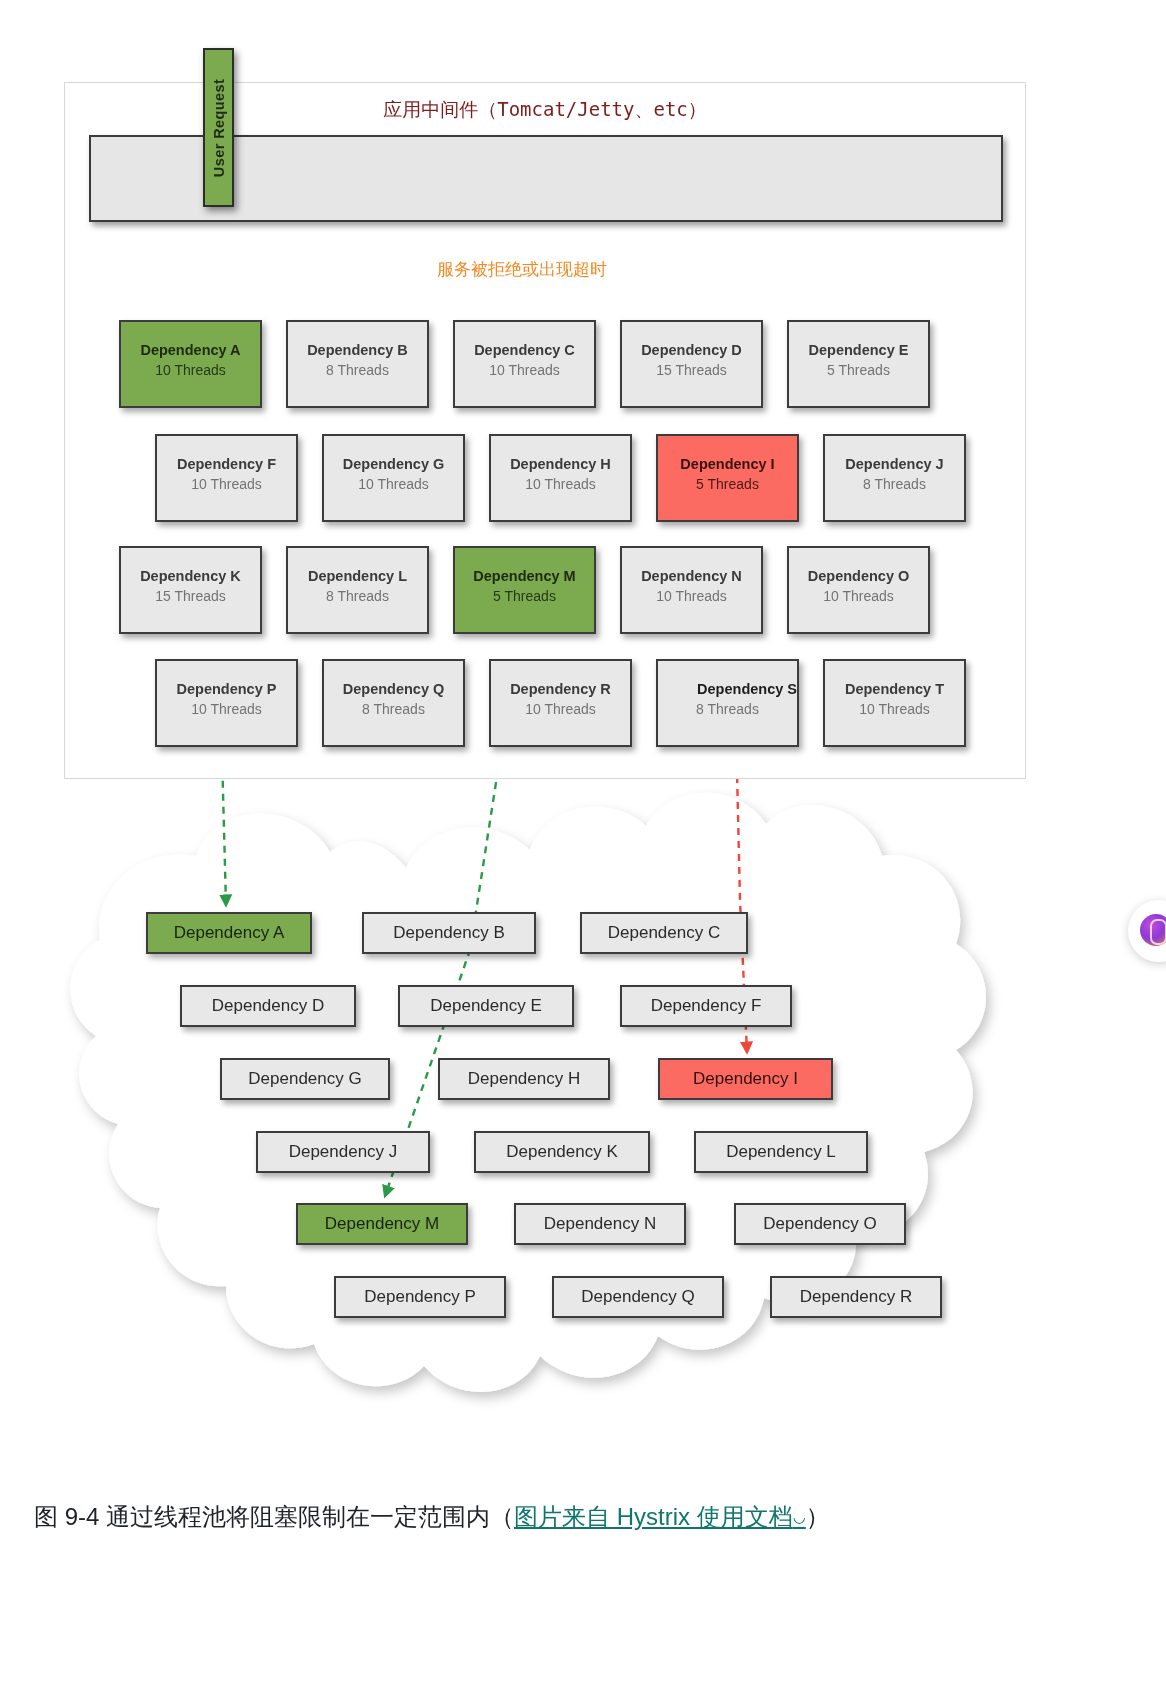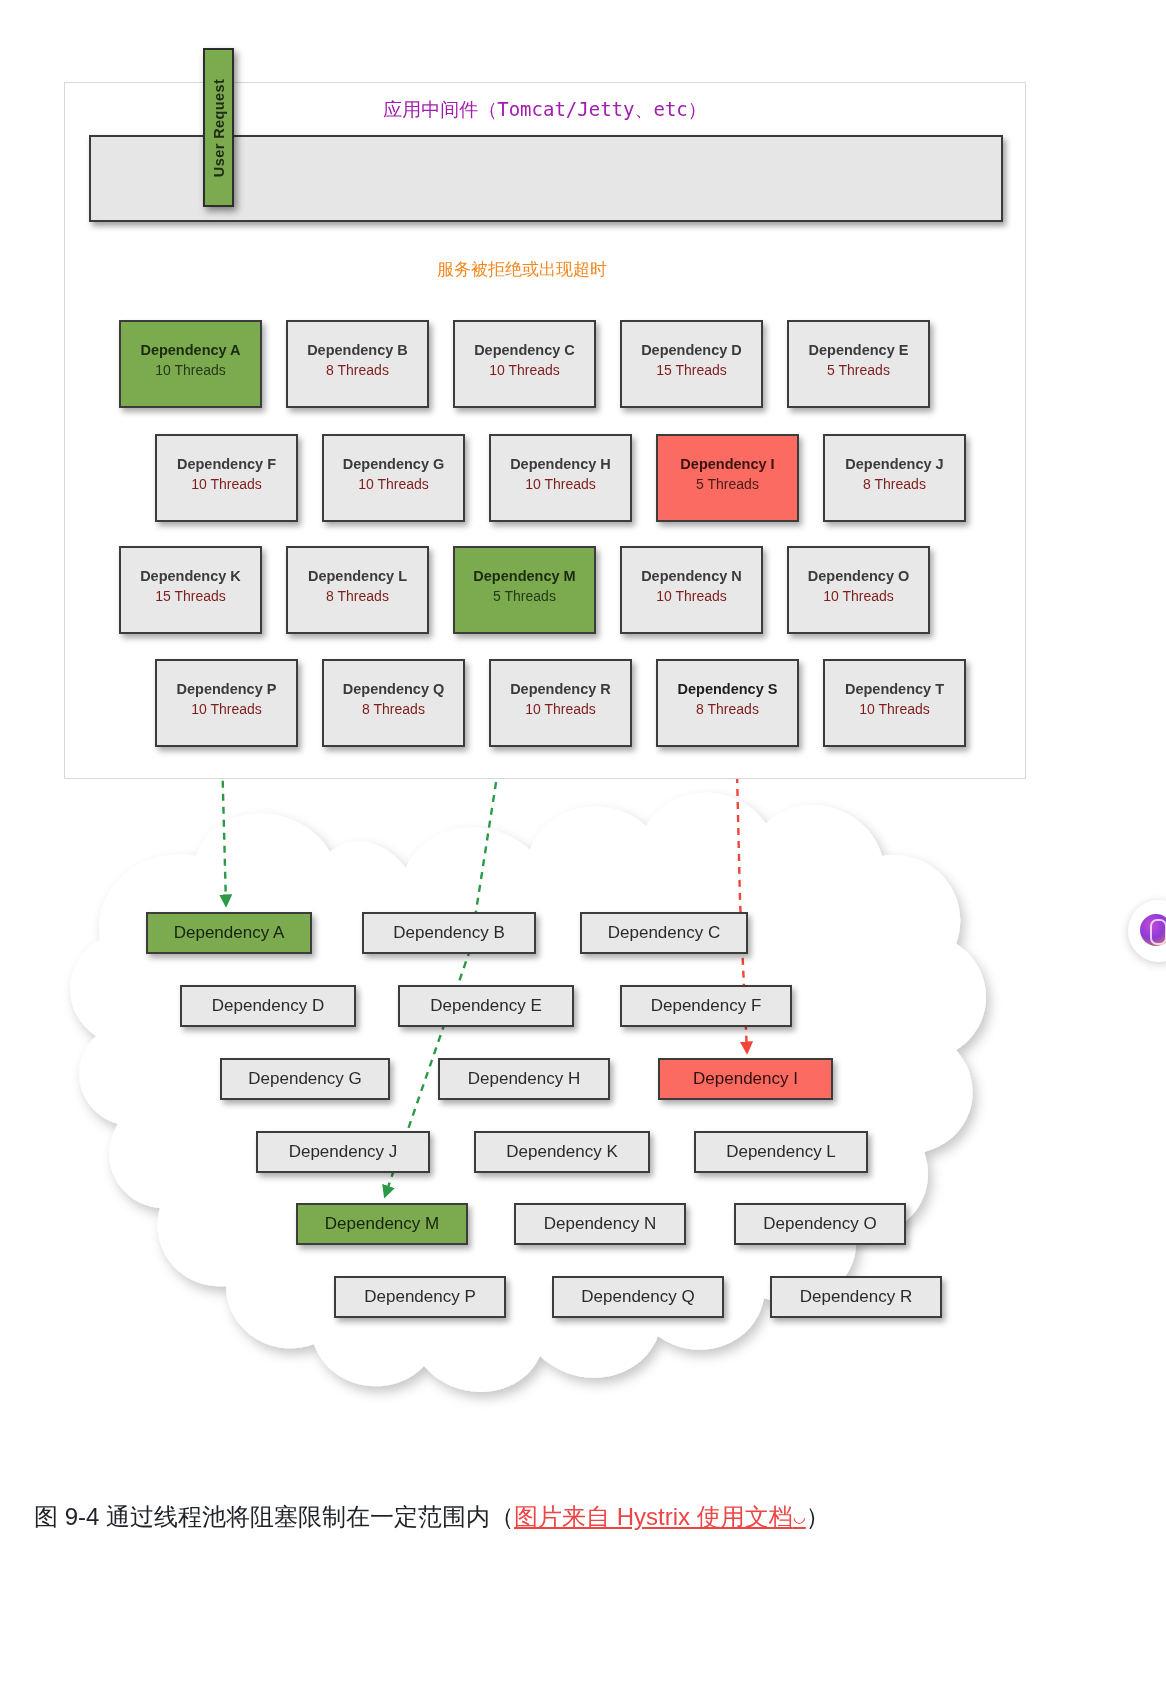--- a/index.html
+++ b/index.html
@@ -29,21 +29,21 @@
     border: 1px solid #d8d8d8;
     background: #ffffff;
   }
   .mw-title {
     position: absolute;
     left: 0; top: 14px;
     width: 100%;
     text-align: center;
     font-family: "DejaVu Sans Mono", monospace;
     font-size: 19px;
-    color: #a21caf;
+    color: #7f1d1d;
     letter-spacing: 0px;
   }
   .mw-bar {
     position: absolute;
     left: 24px; top: 52px;
     width: 914px; height: 87px;
     background: #e6e6e6;
     border: 2px solid #3a3a3a;
     box-shadow: 3px 4px 6px rgba(0,0,0,0.38);
   }
@@ -93,31 +93,31 @@
     display: block;
     font-size: 14.5px;
     font-weight: bold;
     color: #3b3b3b;
     line-height: 20px;
     white-space: nowrap;
   }
   .dep .t {
     display: block;
     font-size: 14px;
-    color: #7f1d1d;
+    color: #737373;
     line-height: 20px;
     white-space: nowrap;
   }
   .dep.green { background: #7cab4f; }
   .dep.green .n { color: #1c2a10; }
   .dep.green .t { color: #263818; }
   .dep.red { background: #fb6b62; }
   .dep.red .n { color: #3a1311; }
   .dep.red .t { color: #4a1a17; }
-  .dep.bold .n { color: #1d1d1d; }
+  .dep.bold .n { color: #1d1d1d; text-align: right; }
 
   .cloud-box {
     position: absolute;
     background: #e8e8e8;
     border: 2px solid #3c3c3c;
     box-shadow: 3px 4px 6px rgba(0,0,0,0.33);
     text-align: center;
     white-space: nowrap;
     z-index: 14;
     font-size: 17px;
@@ -131,21 +131,21 @@
   
   #caption {
     position: absolute;
     left: 34px; top: 1500px;
     width: 1100px;
     font-size: 24px;
     color: #1f2328;
     line-height: 34px;
     white-space: nowrap;
   }
-  #caption .lnk { color: #ef4444; }
+  #caption .lnk { color: #0f766e; }
   #caption .ext { font-size: 15px; vertical-align: 3px; }
 
   
   #float-widget {
     position: absolute;
     right: -24px; top: 900px;
     width: 62px; height: 62px;
     background: #ffffff;
     border-radius: 50%;
     box-shadow: 0 2px 10px rgba(0,0,0,0.18);

